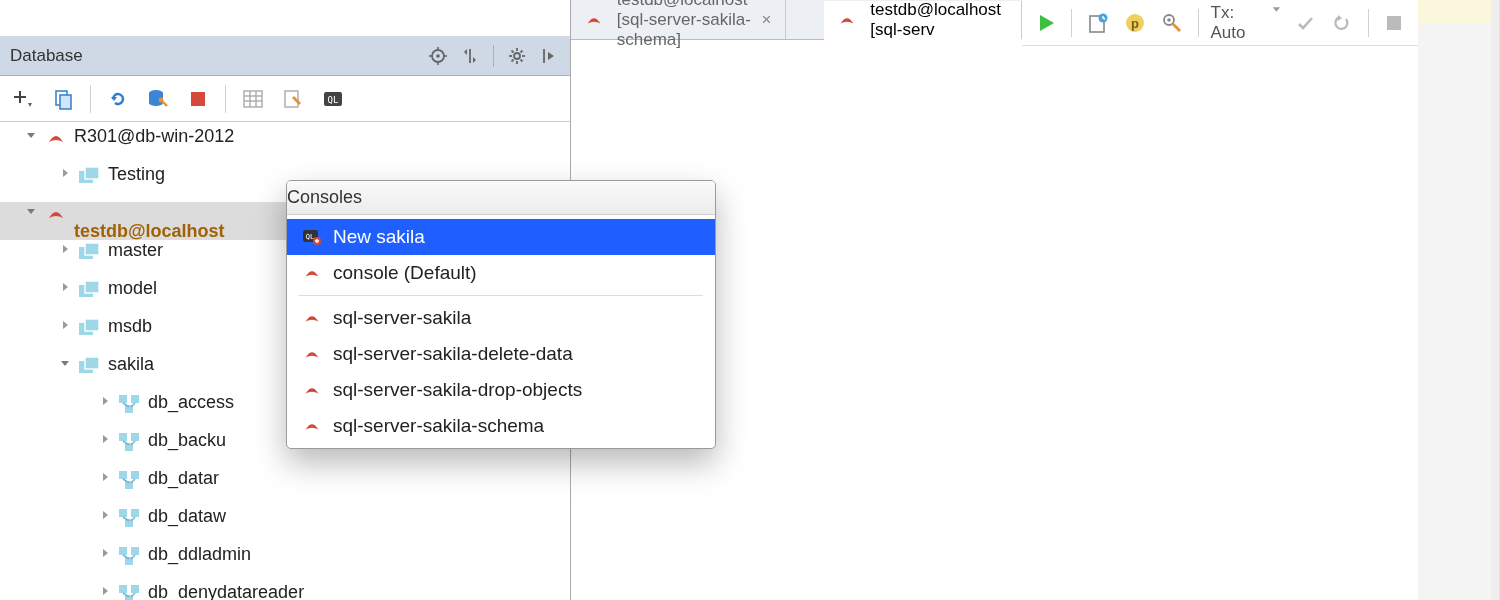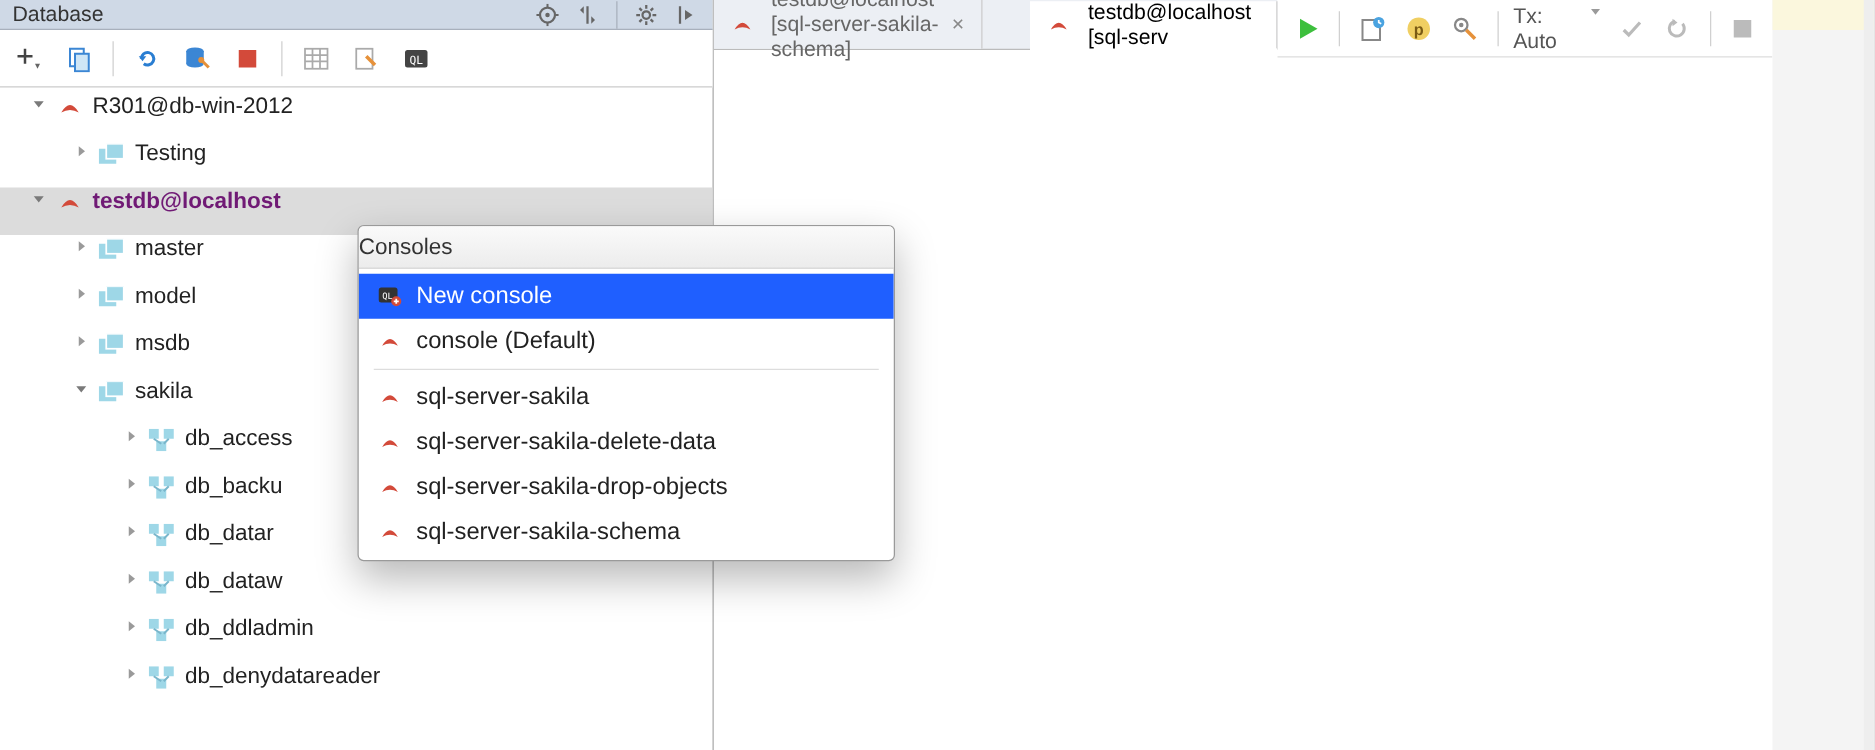--- a/index.html
+++ b/index.html
@@ -20,25 +20,26 @@
     width: 592px;
     border-right: 1px solid #aaa;
     display: flex;
     flex-direction: column;
     background: #fff;
     position: relative;
   }
   .db-header {
     display: flex;
     align-items: center;
-    height: 24px;
+    height: 40px;
     background: #cfd9e6;
     border-bottom: 1px solid #a8b0bc;
     padding: 0 8px 0 10px;
     gap: 6px;
+    margin-top: 36px;
   }
   .db-header-title {
     font-size: 17px;
     color: #333;
     flex: 1;
   }
   .hdr-btn {
     width: 26px; height: 26px;
     display:flex;align-items:center;justify-content:center;
     color:#555;
@@ -76,21 +77,21 @@
     width:18px;height:18px;
     margin-right:4px;
     display:flex;align-items:center;justify-content:center;
     color:#7a7a7a;
   }
   .twisty svg{display:block;}
   .indent { display:inline-block; }
   .ind1{width:22px;} .ind2{width:56px;} .ind3{width:96px;}
   .node-icon { width:24px;height:24px;margin-right:6px;display:flex;align-items:center;justify-content:center;}
   .label { font-size:18px; color:#222; }
-  .tree-row.selected .label { color:#701a75; }
+  .tree-row.selected .label { color:#a16207;margin-top:19px; }
 
   
   .right-pane { flex:1; display:flex; flex-direction:row; }
   .tabstrip {
     display:flex;
     height:40px;
     background:#eceff4;
     border-bottom:1px solid #bbb;
   }
   .tab {
@@ -581,21 +582,21 @@
     <div class="popup-item selected">
       <span class="ic">
           <svg width="20" height="20" viewBox="0 0 20 20">
             <rect x="1" y="3" width="15" height="12" rx="2" fill="#333"></rect>
             <text x="8" y="12" font-size="7" fill="#fff" text-anchor="middle" font-family="monospace">QL</text>
             <circle cx="15" cy="14" r="4" fill="#d34a3a"></circle>
             <line x1="15" y1="12" x2="15" y2="16" stroke="#fff" stroke-width="1.4"></line>
             <line x1="13" y1="14" x2="17" y2="14" stroke="#fff" stroke-width="1.4"></line>
           </svg>
         </span>
-      <span>New console</span>
+      <span>New sakila</span>
     </div>
     <div class="popup-item">
       <span class="ic">
           <svg width="18" height="18" viewBox="0 0 20 20">
             <path d="M3 14 Q10 2 17 14 Q10 10 3 14 Z" fill="#d34a3a"></path>
           </svg>
         </span>
       <span>console (Default)</span>
     </div>
     <div class="popup-sep"></div>

